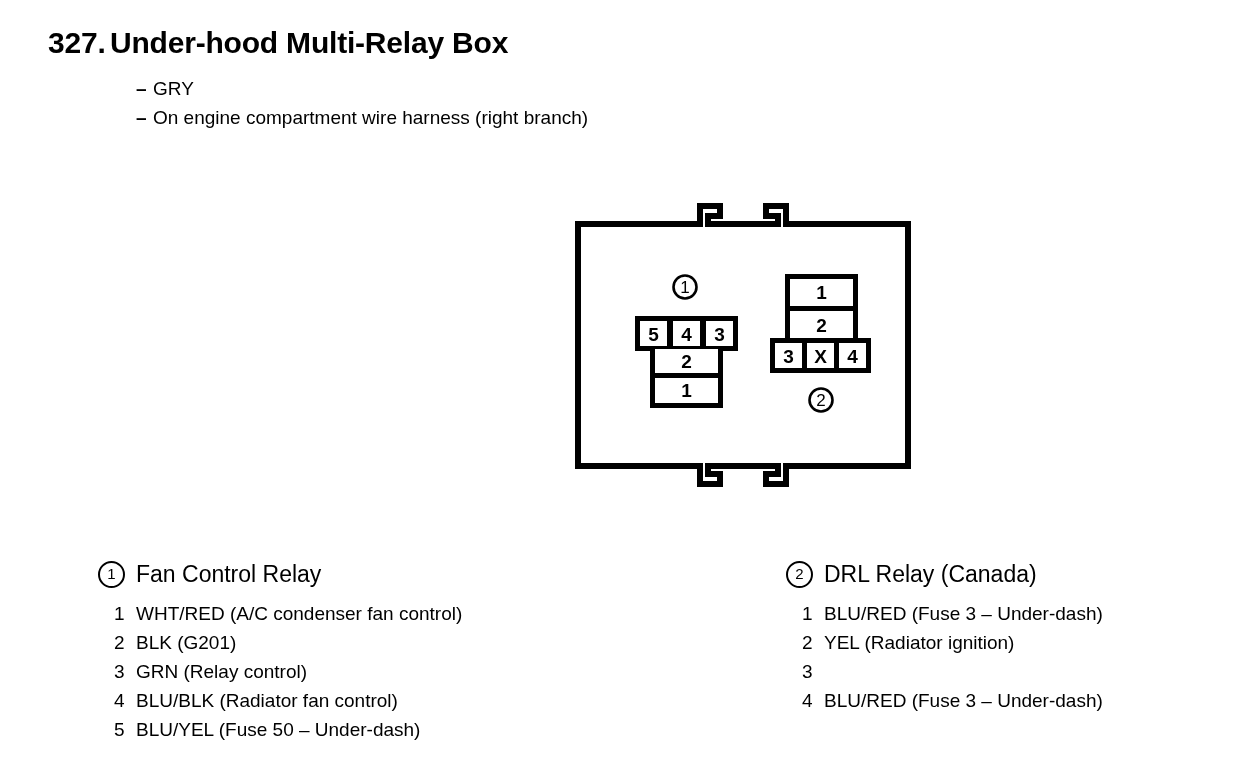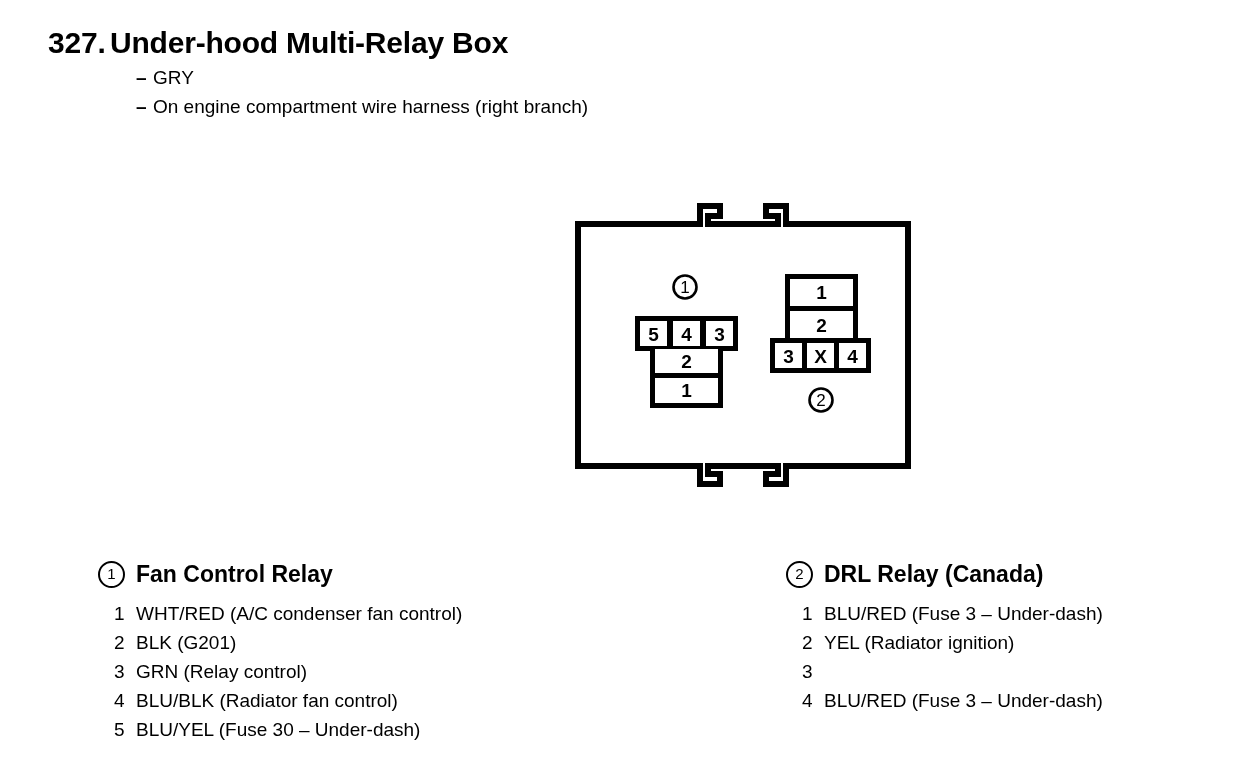--- a/index.html
+++ b/index.html
@@ -29,21 +29,21 @@
     font-weight: bold;
     letter-spacing: -0.2px;
     white-space: nowrap;
     line-height: 38px;
   }
   #title-number {
     display: inline-block;
     min-width: 62px;
   }
   #subtitle-list {
-    margin-top: 1px;
+    margin-top: 12px;
     padding-left: 88px;
   }
   .subtitle-row {
     font-size: 19px;
     line-height: 29px;
     white-space: nowrap;
   }
   .subtitle-dash {
     display: inline-block;
     width: 17px;
@@ -86,21 +86,21 @@
     height: 23px;
     border: 2.2px solid #000;
     border-radius: 50%;
     font-size: 15px;
     line-height: 22px;
     text-align: center;
     flex: 0 0 auto;
   }
   .legend-title {
     font-size: 23px;
-    font-weight: bold;
+    font-weight: normal;
     margin-left: 11px;
     white-space: nowrap;
   }
   .pin-list {
     margin-top: 9px;
     padding-left: 16px;
   }
   .pin-row {
     display: flex;
     font-size: 19px;
@@ -232,21 +232,21 @@
     <div class="pin-row">
       <span class="pin-num">3</span>
       <span>GRN (Relay control)</span>
     </div>
     <div class="pin-row">
       <span class="pin-num">4</span>
       <span>BLU/BLK (Radiator fan control)</span>
     </div>
     <div class="pin-row">
       <span class="pin-num">5</span>
-      <span>BLU/YEL (Fuse 30 – Under-dash)</span>
+      <span>BLU/YEL (Fuse 50 – Under-dash)</span>
     </div>
   </div>
 </div>
 
 <div class="legend-col" id="legend-right">
   <div class="legend-head">
     <div class="legend-badge">2</div>
     <div class="legend-title">DRL Relay (Canada)</div>
   </div>
   <div class="pin-list">

